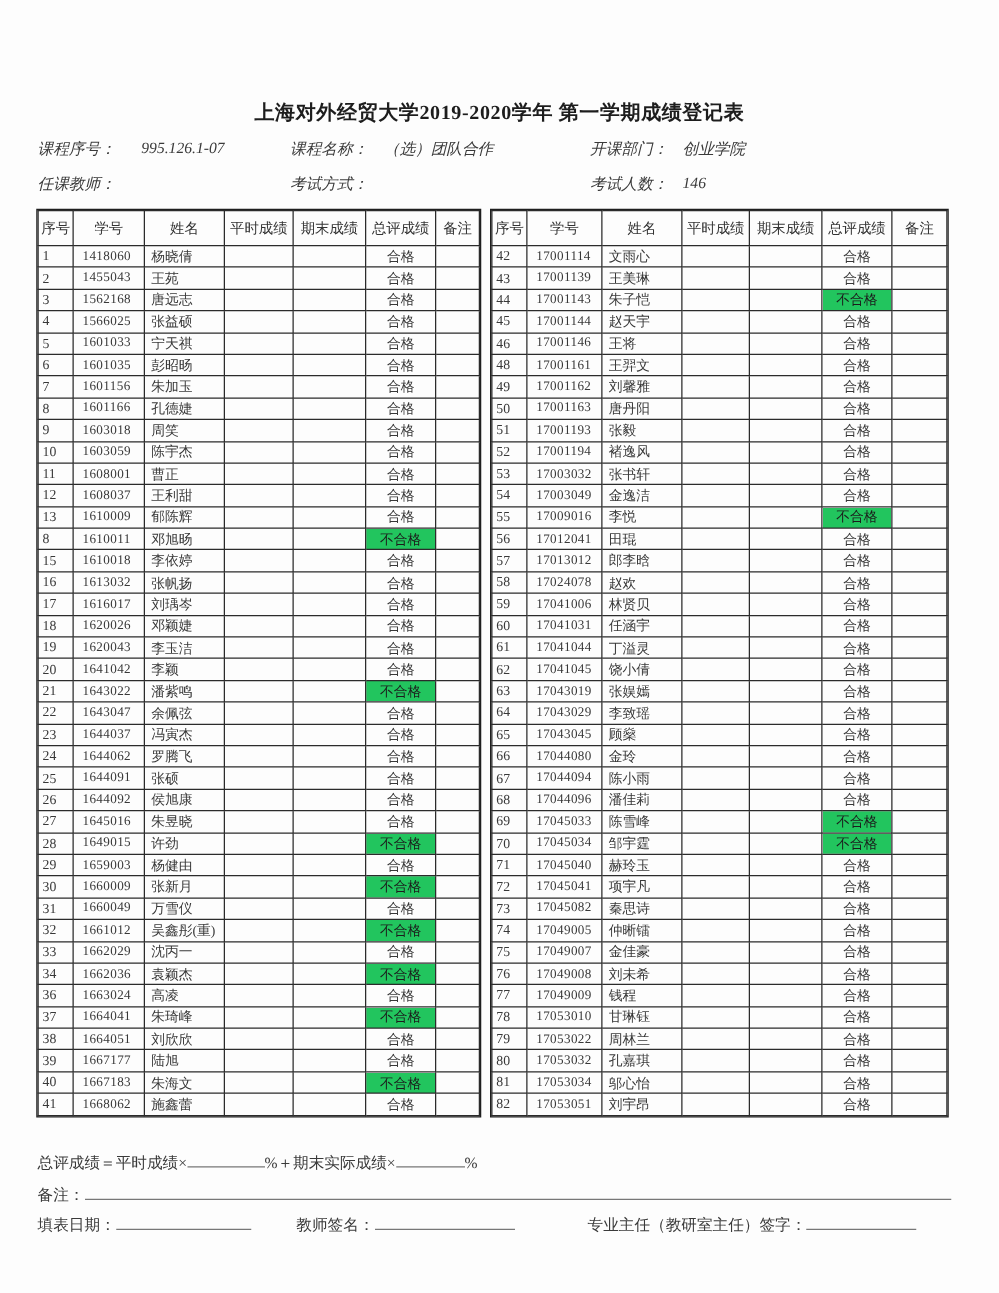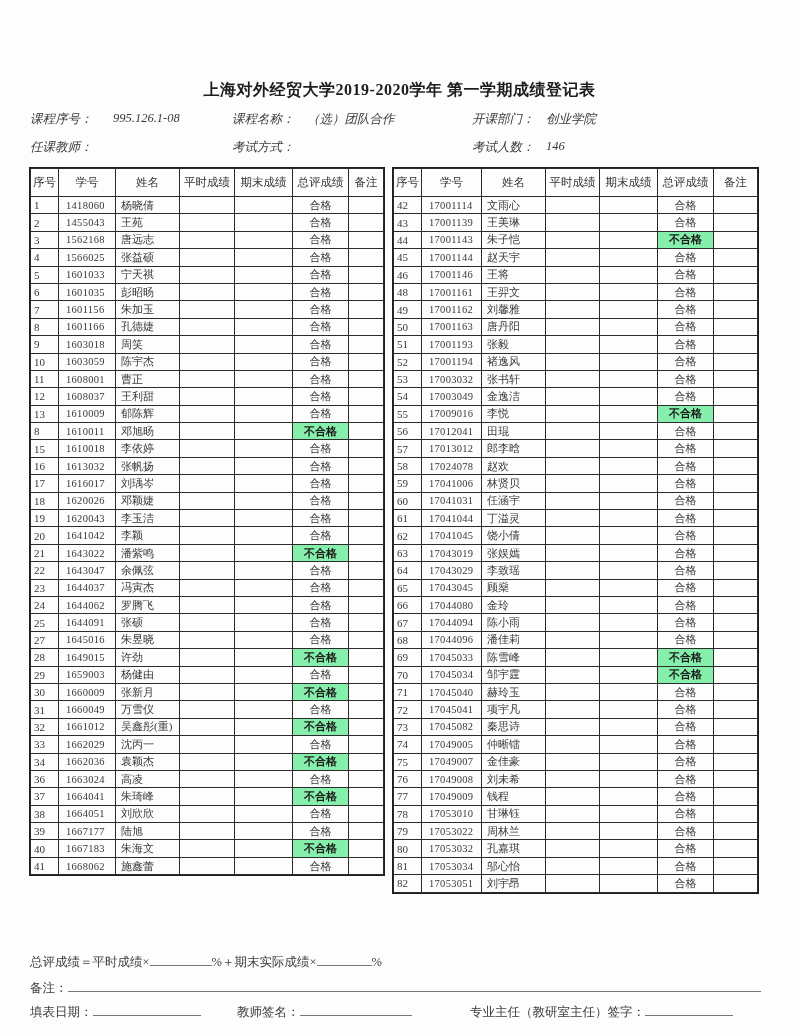--- a/index.html
+++ b/index.html
@@ -12,40 +12,40 @@
   table { border-collapse:collapse; table-layout:fixed; position:absolute; top:168px; }
   .tbl-left { left:30px; width:353px; }
   .tbl-right { left:393px; width:364px; }
   th, td { border:1px solid #2b2b2b; overflow:hidden; white-space:nowrap; }
   th { height:28px; font-size:11.5px; font-weight:normal; color:#333; }
   td { height:17.4px; font-size:11px; color:#383838; }
   td.c-no { text-align:left; padding-left:3px; }
   td.c-id { text-align:left; padding-left:7px; font-size:10.5px; letter-spacing:.3px; }
   td.c-name { text-align:left; padding-left:5px; }
   td.c-grade { text-align:center; }
-  td.fail { background:#86efac; color:#1c1c1c;font-weight:bold; }
+  td.fail { background:#22c55e; color:#1c1c1c; }
   table { outline:1px solid #1f1f1f; }
-  .footer-line { position:absolute; font-size:12.5px; color:#3a3a3a; white-space:nowrap;margin-top:32px; }
+  .footer-line { position:absolute; font-size:12.5px; color:#3a3a3a; white-space:nowrap; }
   .blank { display:inline-block; border-bottom:1px solid #777; height:13px; vertical-align:baseline; }
   .f1 { top:921px; left:30px; }
   .f2 { top:947px; left:30px; width:740px; }
   .f3 { top:971px; left:30px; }
   .f3b { top:971px; left:237px;text-align:right; }
   .f3c { top:971px; left:470px; }
 </style>
 </head>
 <body>
 
 <div class="page">
 
   <div class="title">上海对外经贸大学2019-2020学年 第一学期成绩登记表</div>
 
   <div class="meta m1">
     <span class="lab" style="left:30px">课程序号：</span>
-    <span class="val" style="left:113px">995.126.1-08</span>
+    <span class="val" style="left:113px">995.126.1-07</span>
     <span class="lab" style="left:232px">课程名称：</span>
     <span class="val" style="left:307px">（选）团队合作</span>
     <span class="lab" style="left:472px">开课部门：</span>
     <span class="val" style="left:546px">创业学院</span>
   </div>
 
   <div class="meta m2">
     <span class="lab" style="left:30px">任课教师：</span>
     <span class="val" style="left:113px"></span>
     <span class="lab" style="left:232px">考试方式：</span>
@@ -295,20 +295,29 @@
         <tr>
           <td class="c-no">25</td>
           <td class="c-id">1644091</td>
           <td class="c-name">张硕</td>
           <td class="c-blank"></td>
           <td class="c-blank"></td>
           <td class="c-grade">合格</td>
           <td class="c-blank"></td>
         </tr>
         <tr>
+          <td class="c-no">26</td>
+          <td class="c-id">1644092</td>
+          <td class="c-name">侯旭康</td>
+          <td class="c-blank"></td>
+          <td class="c-blank"></td>
+          <td class="c-grade">合格</td>
+          <td class="c-blank"></td>
+        </tr>
+        <tr>
           <td class="c-no">27</td>
           <td class="c-id">1645016</td>
           <td class="c-name">朱昱晓</td>
           <td class="c-blank"></td>
           <td class="c-blank"></td>
           <td class="c-grade">合格</td>
           <td class="c-blank"></td>
         </tr>
         <tr>
           <td class="c-no">28</td>

